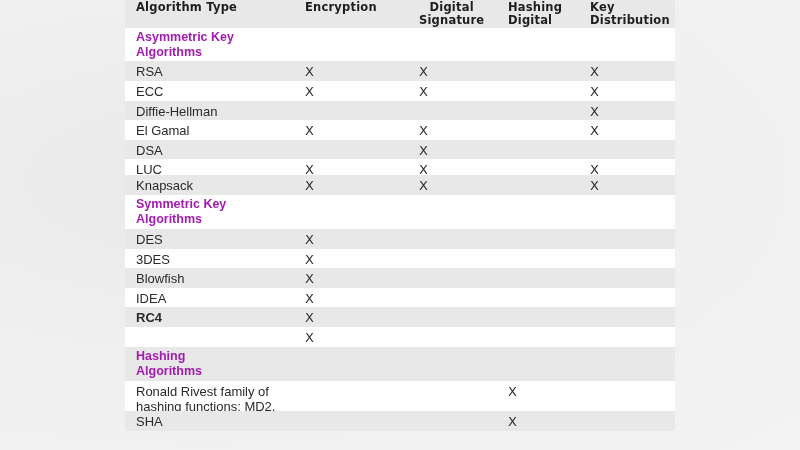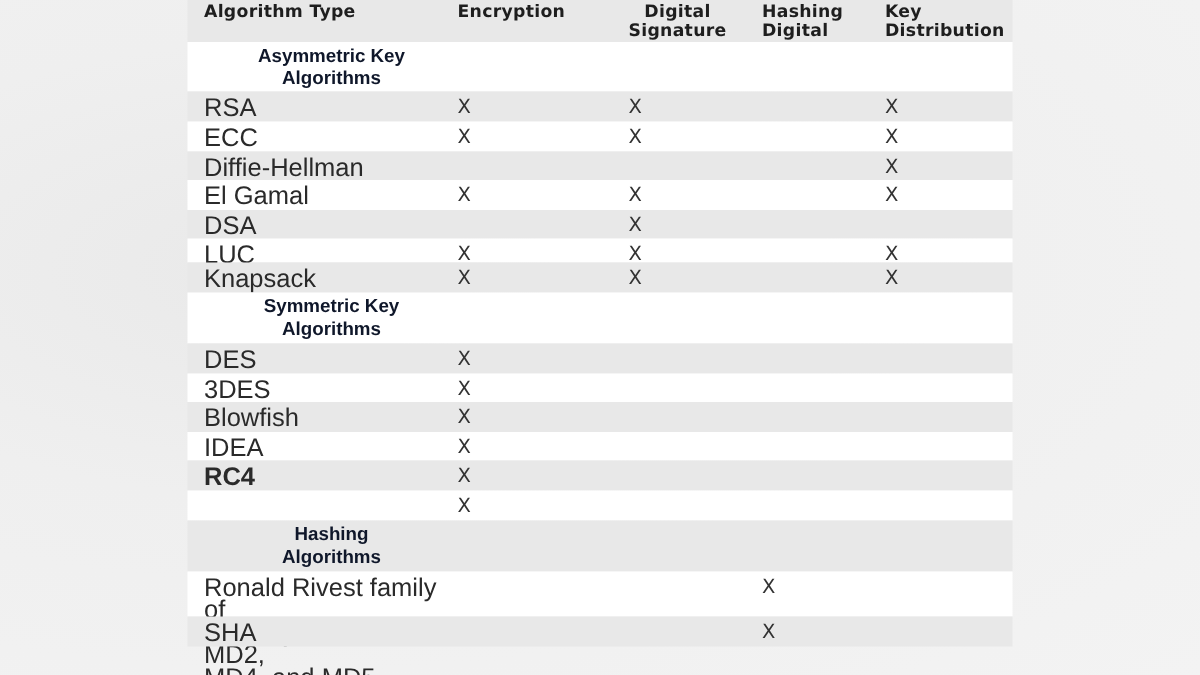--- a/index.html
+++ b/index.html
@@ -25,38 +25,37 @@
       width: 550px;
       box-sizing: border-box;
       display: block;
     }
     .row.gray { background: #e8e8e8; }
     .row.white { background: #ffffff; }
     .cell {
       position: absolute;
       top: 0;
       color: #2a2a2a;
-      font-size: 17px;
+      font-size: 13px;
       line-height: 15px;
     }
     .hdr .cell {
       font-weight: bold;
       font-size: 12.5px;
       line-height: 13px;
       color: #1e1e1e;
       letter-spacing: 0.2px;
       font-family: "DejaVu Sans", "Liberation Sans", sans-serif;
       font-size: 11.5px;
     }
     .section .cell {
       font-weight: bold;
       font-size: 12.5px;
       line-height: 15px;
-      color: #0f172a;
-      text-align: center;
+      color: #a21caf;
     }
     .c-label { left: 11px; width: 170px; }
     .c-enc { left: 180px; }
     .c-dig { left: 294px; }
     .c-hash { left: 383px; }
     .c-key { left: 465px; }
     .mark {
       position: absolute;
       font-size: 13px;
       line-height: 15px;

